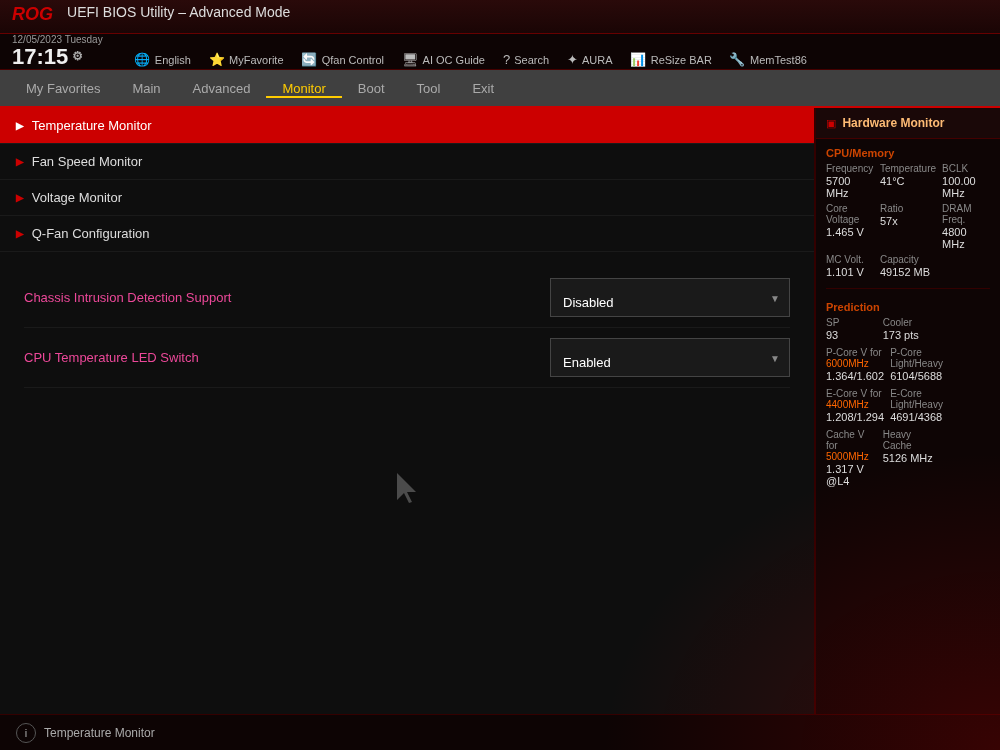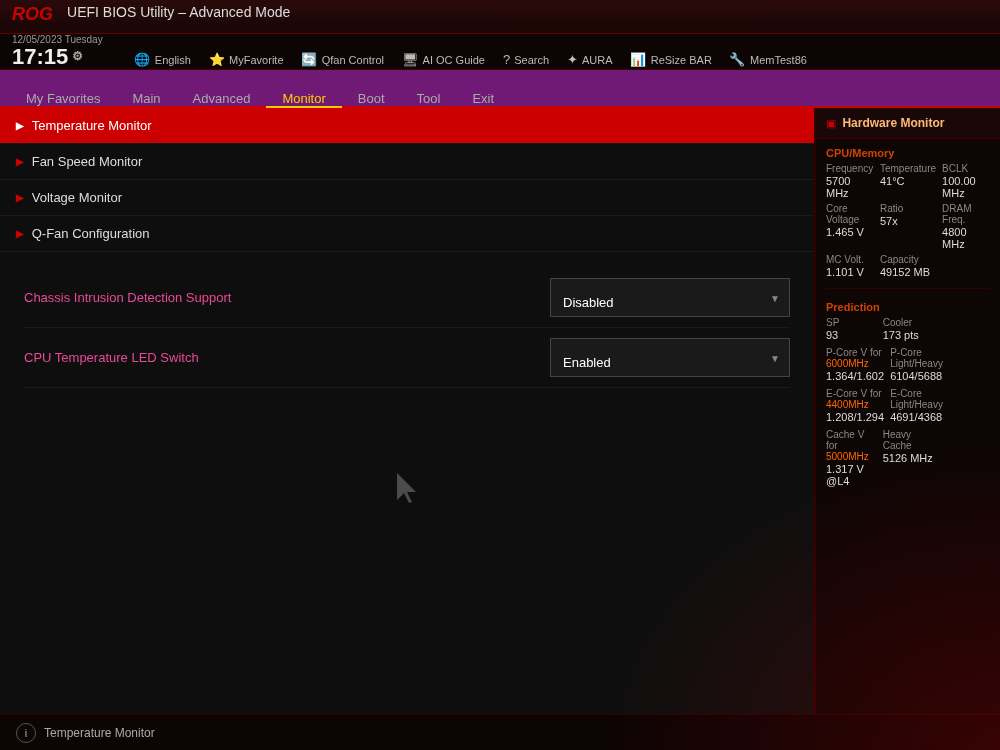--- a/index.html
+++ b/index.html
@@ -94,24 +94,24 @@
       color: #bbb;
       cursor: pointer;
       white-space: nowrap;
     }
     .status-icon {
       font-size: 13px;
     }
 
     
     .nav-bar {
-      background: #701a75;
+      background: #404040;
       border-bottom: 2px solid #cc0000;
       display: flex;
-      align-items: flex-end;
+      align-items: center;
       padding: 0 10px;
       height: 38px;
     }
     .nav-item {
       display: flex;
       align-items: center;
       padding: 0 16px;
       font-size: 13px;
       color: #aaa;
       cursor: pointer;

